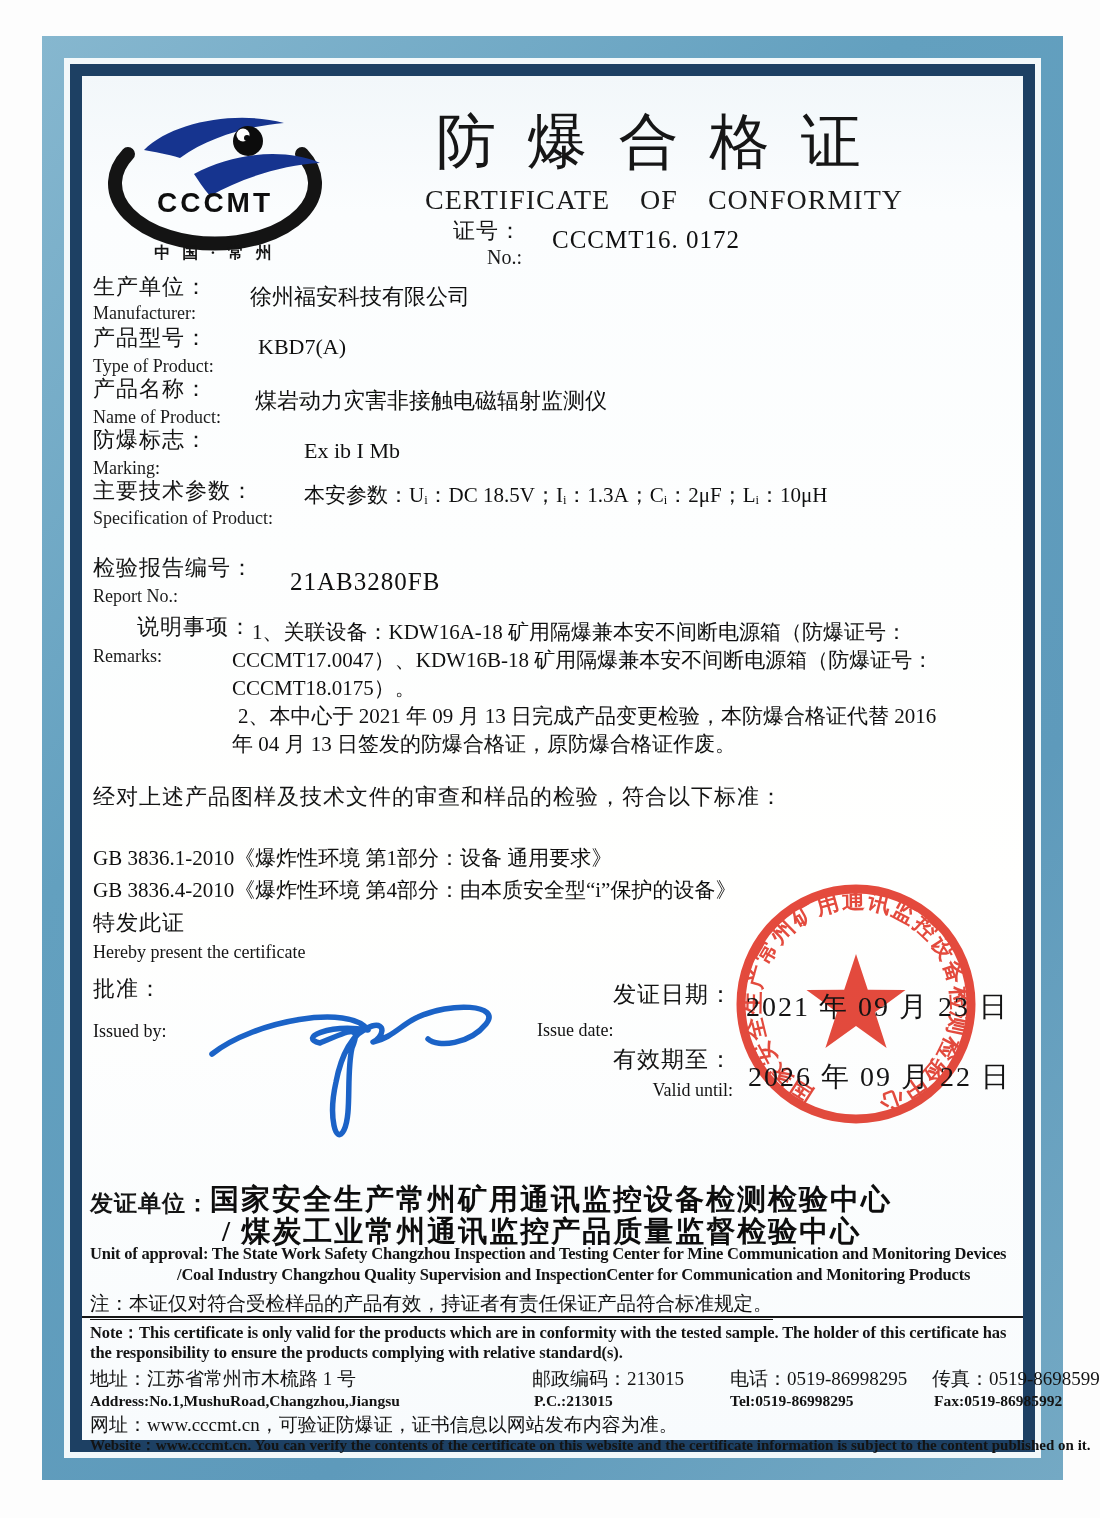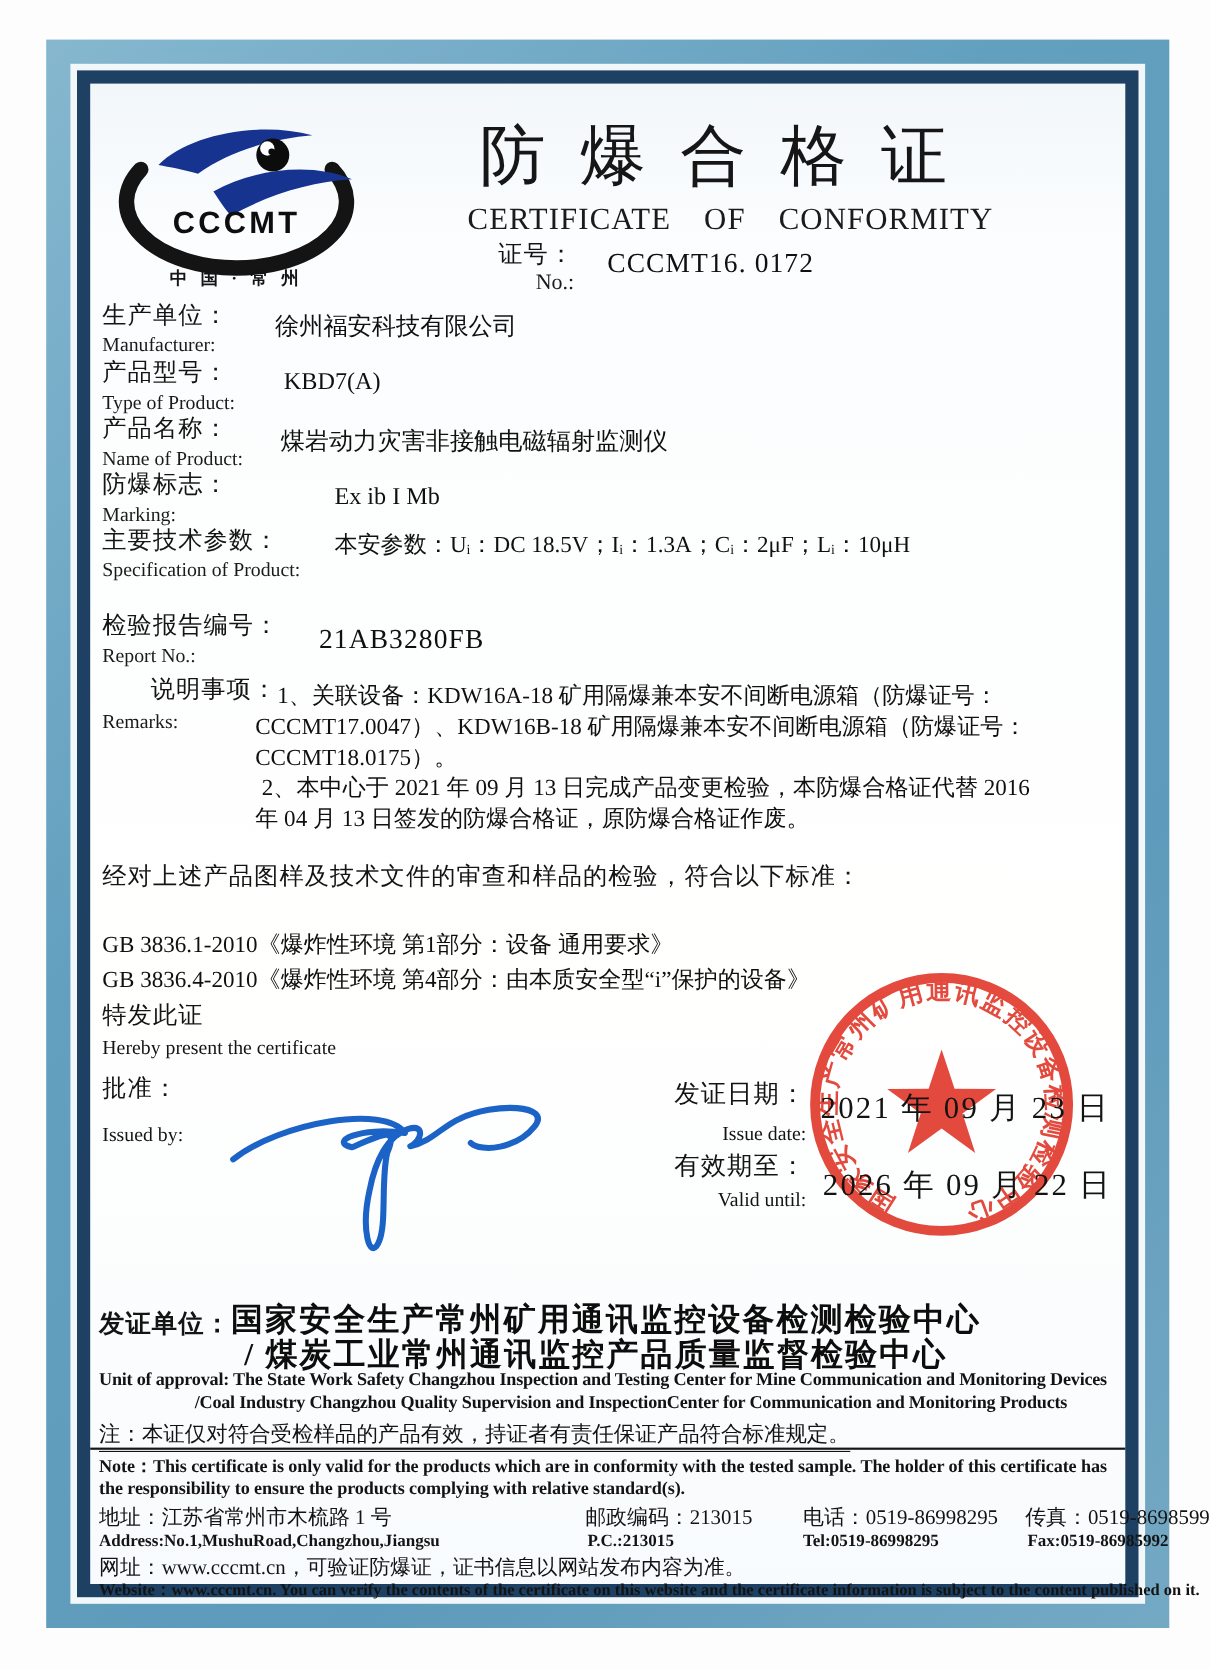--- a/index.html
+++ b/index.html
@@ -102,21 +102,21 @@
     <div class="abs eng" style="left:11px;top:945px;">Issued by:</div>
 
     <svg class="abs sig-svg" style="left:118px;top:900px;" width="330" height="190" viewBox="0 0 330 190">
       <path d="M12,78 C55,44 150,28 168,54 C128,48 98,62 120,67 C150,54 162,48 152,72
                C146,98 152,138 144,154 C136,170 128,142 136,106 C141,80 152,56 172,50
                C187,46 183,62 173,66 C192,62 202,48 218,41 C250,26 302,28 286,48
                C270,68 238,72 228,63" fill="none" stroke="#1b63c8" stroke-width="5.5" stroke-linecap="round" stroke-linejoin="round"></path>
     </svg>
 
     <div class="abs datelbl-zh" style="left:455px;top:903px;width:196px;text-align:right;">发证日期：</div>
-    <div class="abs datelbl-en" style="left:455px;top:944px;width:196px;text-align:right;">Issue date:</div>
+    <div class="abs datelbl-en" style="left:455px;top:944px;width:196px;text-align:left;">Issue date:</div>
     <div class="abs dateval" style="left:664px;top:912px;">2021 年 09 月 23 日</div>
     <div class="abs datelbl-zh" style="left:455px;top:968px;width:196px;text-align:right;">有效期至：</div>
     <div class="abs datelbl-en" style="left:455px;top:1004px;width:196px;text-align:right;">Valid until:</div>
     <div class="abs dateval" style="left:666px;top:982px;">2026 年 09 月 22 日</div>
 
     <svg class="abs seal-svg" style="left:648px;top:802px;" width="252" height="252" viewBox="0 0 252 252">
       <circle cx="126" cy="126" r="115" fill="none" stroke="#e23a2c" stroke-width="9"></circle>
       <polygon points="126,76 137.8,111.8 175.5,111.9 145,134.2 156.6,170.1 126,148 95.4,170.1 107,134.2 76.5,111.9 114.2,111.8" fill="#e23a2c"></polygon>
       <defs>
         <path id="sealTextPath" d="M126,222 A96,96 0 0 1 30,126 A96,96 0 1 1 126,222"></path>

